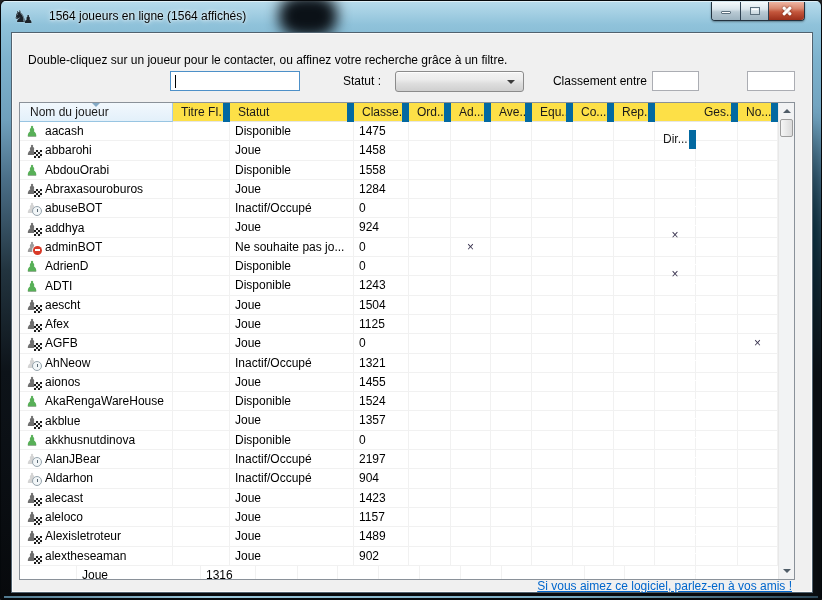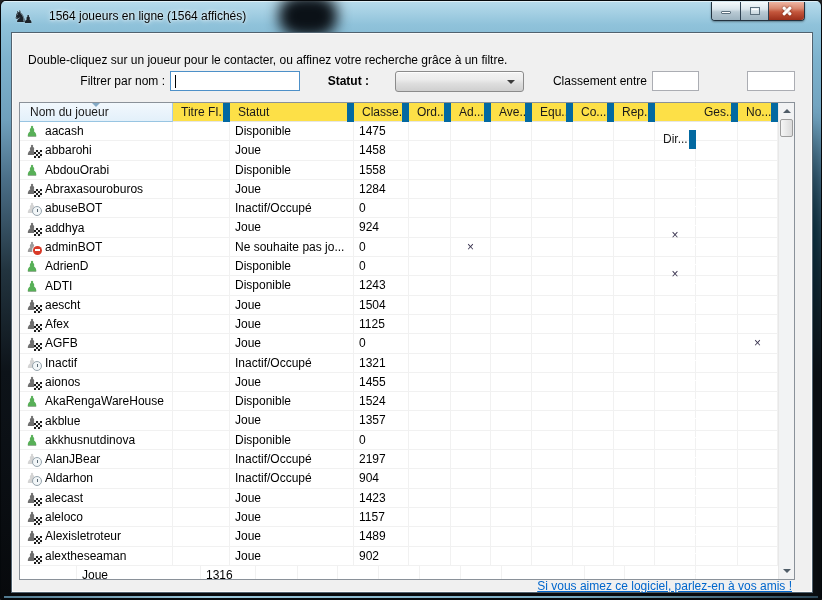--- a/index.html
+++ b/index.html
@@ -50,21 +50,21 @@
   .glyph-x::after{transform:rotate(-45deg);}
 
   
   .client{position:absolute;left:10px;top:31px;width:802px;height:561px;
     background:#f0f0f0;border:1px solid #51626f;box-shadow:inset 0 0 0 1px rgba(255,255,255,.65);}
   .instructions{position:absolute;left:16px;top:20px;white-space:nowrap;}
 
   .filters{position:absolute;left:0;top:38px;width:100%;height:22px;}
   .lbl{position:absolute;line-height:21px;white-space:nowrap;}
   .name-lbl{left:40px;width:113px;text-align:right;}
-  .statut-lbl{left:292px;width:65px;text-align:right;font-weight:bold;}
+  .statut-lbl{left:304px;width:65px;text-align:right;}
   .classement-lbl{left:528px;width:107px;text-align:right;}
   .et-lbl{left:742px;width:28px;text-align:right;}
   .tinput{position:absolute;height:20px;background:#fff;border:1px solid #abadb3;padding:2px 4px;
     font:12px "Liberation Sans",sans-serif;color:#000;outline:none;}
   .name-input{left:158px;top:0;width:130px;border-color:#4d90c8;}
   .caret{position:absolute;left:163px;top:4px;width:1px;height:13px;background:#000;}
   .min-input{left:640px;top:0;width:47px;}
   .max-input{left:735px;top:0;width:48px;}
   .combo{position:absolute;left:383px;top:0;width:129px;height:21px;border:1px solid #8b8b8b;border-radius:3px;
     background:linear-gradient(180deg,#f4f4f4 0%,#ececec 40%,#dedede 60%,#cwcfcf 100%);
@@ -148,21 +148,20 @@
       <div class="wbtn close">
           <div class="glyph-x"></div>
         </div>
     </div>
   </div>
 
   <div class="client">
     <div class="instructions">Double-cliquez sur un joueur pour le contacter, ou affinez votre recherche grâce à un filtre.</div>
 
     <div class="filters">
-      <label class="lbl name-lbl">Filtrer par nom :</label>
       <input class="tinput name-input" value="" style="">
       <div class="caret"></div>
 
       <label class="lbl statut-lbl">Statut :</label>
       <div class="combo">
         <span class="combo-value"></span>
         <span class="combo-arrow"></span>
       </div>
 
       <label class="lbl classement-lbl">Classement entre</label>
@@ -416,21 +415,21 @@
     <div class="td c8 mark"></div>
     <div class="td c9 mark"></div>
     <div class="td c10 mark"></div>
     <div class="td c11 mark"></div>
     <div class="td c12 mark">×</div>
   </div>
 
   <div class="tr">
     <div class="td c0 name-cell">
       <span class="picon ic-inactive"></span>
-      <span class="pname">Inactif</span>
+      <span class="pname">AhNeow</span>
     </div>
     <div class="td c1"></div>
     <div class="td c2">Inactif/Occupé</div>
     <div class="td c3">1321</div>
     <div class="td c4 mark"></div>
     <div class="td c5 mark"></div>
     <div class="td c6 mark"></div>
     <div class="td c7 mark"></div>
     <div class="td c8 mark"></div>
     <div class="td c9 mark"></div>

